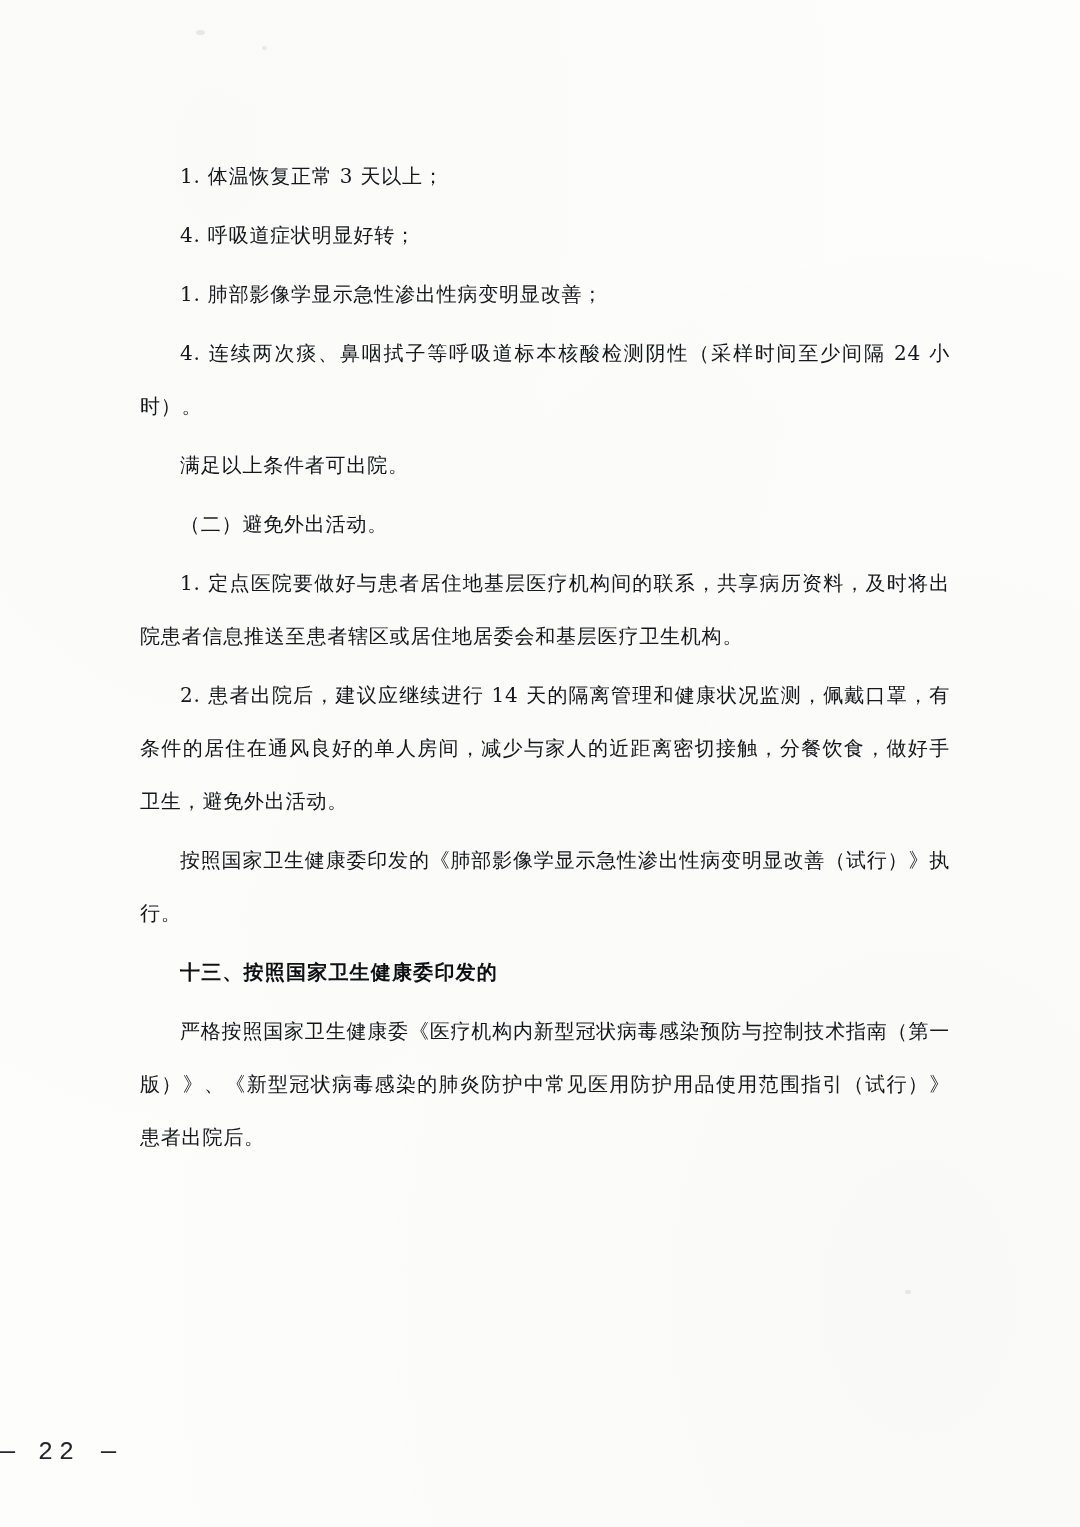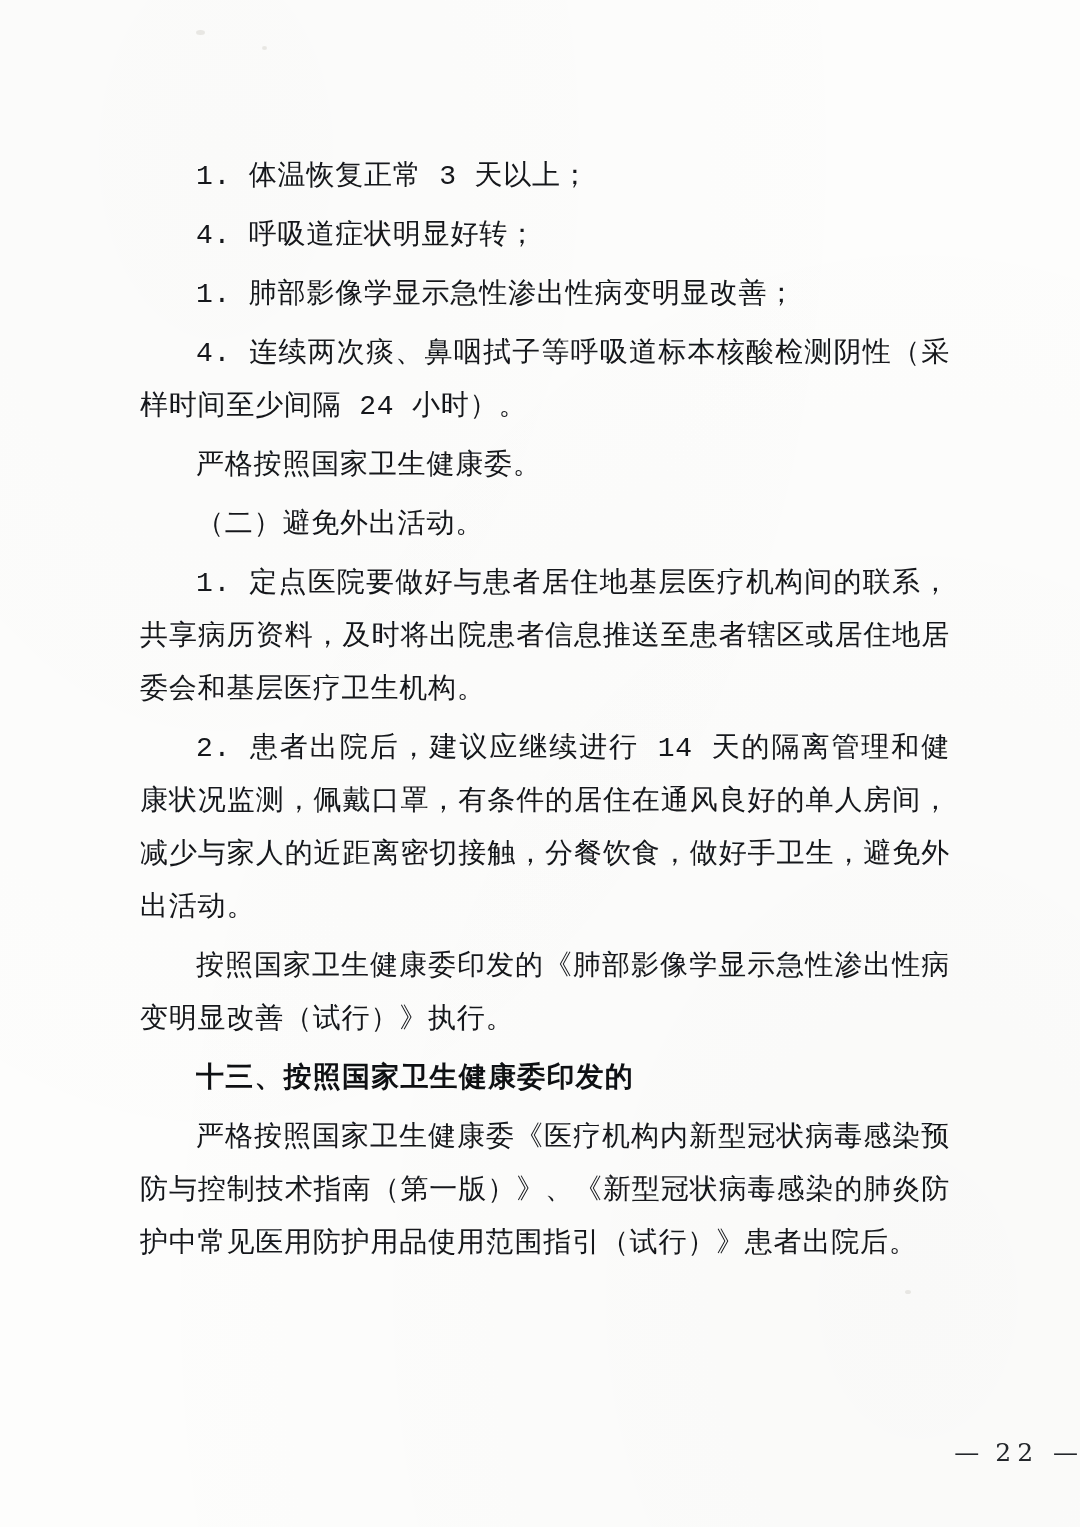--- a/index.html
+++ b/index.html
@@ -21,47 +21,47 @@
     background: #fdfdfc;
   }
   .content {
     position: absolute;
     left: 140px;
     top: 150px;
     width: 810px;
   }
   p {
     margin: 0 0 6px 0;
-    font-size: 28px;
+    font-size: 20px;
     line-height: 53px;
     letter-spacing: 0.8px;
     text-align: justify;
     text-justify: inter-ideograph;
     color: #15171b;
     font-weight: 400;
-    font-family: Liberation Mono, monospace;
   }
   p.indent {
     text-indent: 2em;
   }
   p.heading {
     text-indent: 2em;
     font-weight: 700;
     letter-spacing: 1.2px;
     color: #0e1013;
   }
   .footer {
     position: absolute;
     left: 0;
     right: 0;
     bottom: 60px;
-    text-align: right;
+    text-align: left;
     font-size: 25px;
     letter-spacing: 6px;
     color: #23262b;
+    font-family: Liberation Mono, monospace;
   }
   .footer .dash {
     letter-spacing: 2px;
   }
   
   .grain {
     position: absolute;
     inset: 0;
     pointer-events: none;
     background:
@@ -83,21 +83,21 @@
   <div class="grain"></div>
   <div class="speck" style="left:196px;top:30px;width:9px;height:5px;"></div>
   <div class="speck" style="left:262px;top:46px;width:5px;height:4px;"></div>
   <div class="speck" style="left:905px;top:1290px;width:6px;height:4px;"></div>
 
   <div class="content">
     <p class="indent">1. 体温恢复正常 3 天以上；</p>
     <p class="indent">4. 呼吸道症状明显好转；</p>
     <p class="indent">1. 肺部影像学显示急性渗出性病变明显改善；</p>
     <p class="indent">4. 连续两次痰、鼻咽拭子等呼吸道标本核酸检测阴性（采样时间至少间隔 24 小时）。</p>
-    <p class="indent">严格按照国家卫生健康委。</p>
+    <p class="indent">满足以上条件者可出院。</p>
     <p class="indent">（二）避免外出活动。</p>
     <p class="indent">1. 定点医院要做好与患者居住地基层医疗机构间的联系，共享病历资料，及时将出院患者信息推送至患者辖区或居住地居委会和基层医疗卫生机构。</p>
     <p class="indent">2. 患者出院后，建议应继续进行 14 天的隔离管理和健康状况监测，佩戴口罩，有条件的居住在通风良好的单人房间，减少与家人的近距离密切接触，分餐饮食，做好手卫生，避免外出活动。</p>
     <p class="indent">按照国家卫生健康委印发的《肺部影像学显示急性渗出性病变明显改善（试行）》执行。</p>
     <p class="heading">十三、按照国家卫生健康委印发的</p>
     <p class="indent">严格按照国家卫生健康委《医疗机构内新型冠状病毒感染预防与控制技术指南（第一版）》、《新型冠状病毒感染的肺炎防护中常见医用防护用品使用范围指引（试行）》患者出院后。</p>
   </div>
 
   <div class="footer">
     <span class="dash">—</span>

